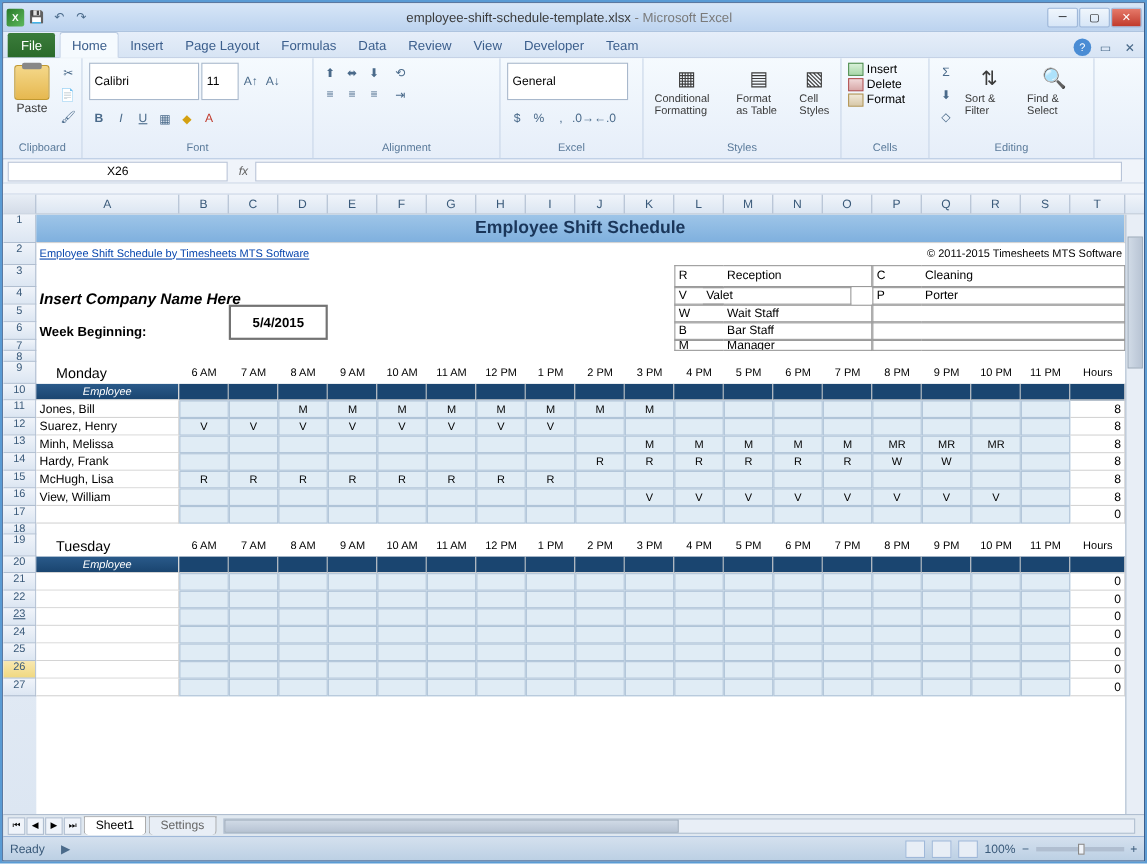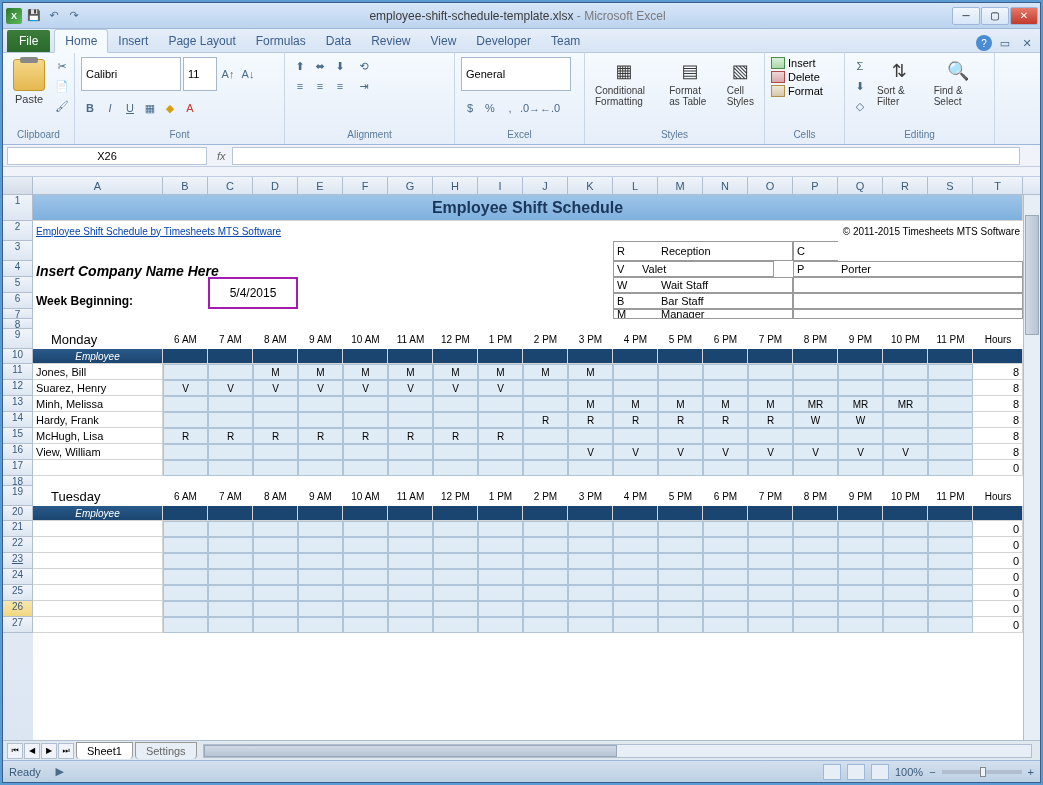--- a/index.html
+++ b/index.html
@@ -64,21 +64,21 @@
 .row-h.sel { background: linear-gradient(to bottom,#f8e8b0,#f0d880); }
 .cells { position: relative; }
 .cell { position: absolute; border-right: 1px solid #d4d4d4; border-bottom: 1px solid #d4d4d4; font-size: 11px; display: flex; align-items: center; padding: 0 3px; overflow: hidden; white-space: nowrap; }
 
 
 .sheet-title { background: linear-gradient(to bottom,#9ec5e8,#7fb0de); color: #1a365a; font-weight: bold; font-size: 16px; text-align: center; justify-content: center; height: 26px; }
 .link { color: #0645ad; text-decoration: underline; font-size: 10px; }
 .copyright { font-size: 10px; text-align: right; justify-content: flex-end; }
 .company { font-style: italic; font-weight: bold; font-size: 14px; }
 .week-label { font-weight: bold; font-size: 12px; }
-.date-box { border: 2px solid #a21caf; justify-content: center; font-size: 12px; }
+.date-box { border: 2px solid #737373; justify-content: center; font-size: 12px; font-weight: bold; }
 .legend { border: 1px solid #9a9a9a; }
 .day-header { font-size: 13px; font-weight: normal; }
 .time-h { font-size: 10px; text-align: center; justify-content: center; }
 .emp-bar { background: linear-gradient(to bottom,#2a5a8a,#1a4570); color: #fff; font-style: italic; font-size: 10px; justify-content: center; }
 .sched-cell { background: #e0ecf5; border: 1px solid #b0c4d8; justify-content: center; font-size: 10px; }
 .hours-cell { justify-content: flex-end; text-align: right; }
 .totals-row { background: #1a4570; }
 
 
 .sheet-tabs { height: 20px; background: #e0e8f0; border-top: 1px solid #b0bed0; display: flex; align-items: center; padding: 0 4px; gap: 2px; }
@@ -336,20 +336,21 @@
           <div class="cell legend" style="left: 625px; top: 46px; width: 135px; height: 20px; border-left: none;">Reception</div>
           <div class="cell legend" style="left: 580px; top: 66px; width: 45px; height: 16px; border-right: none;">V</div>
           <div class="cell legend" style="left: 606px; top: 66px; width: 135px; height: 16px; border-left: none;">Valet</div>
           <div class="cell legend" style="left: 580px; top: 82px; width: 45px; height: 16px; border-right: none;">W</div>
           <div class="cell legend" style="left: 625px; top: 82px; width: 135px; height: 16px; border-left: none;">Wait Staff</div>
           <div class="cell legend" style="left: 580px; top: 98px; width: 45px; height: 16px; border-right: none;">B</div>
           <div class="cell legend" style="left: 625px; top: 98px; width: 135px; height: 16px; border-left: none;">Bar Staff</div>
           <div class="cell legend" style="left: 580px; top: 114px; width: 45px; height: 10px; border-right: none;">M</div>
           <div class="cell legend" style="left: 625px; top: 114px; width: 135px; height: 10px; border-left: none;">Manager</div>
           <div class="cell legend" style="left: 760px; top: 46px; width: 45px; height: 20px; border-right: none;">C</div>
+          <div class="cell legend" style="left: 805px; top: 46px; width: 185px; height: 20px; border-left: none;">Cleaning</div>
           <div class="cell legend" style="left: 760px; top: 66px; width: 45px; height: 16px; border-right: none;">P</div>
           <div class="cell legend" style="left: 805px; top: 66px; width: 185px; height: 16px; border-left: none;">Porter</div>
           <div class="cell legend" style="left: 760px; top: 82px; width: 45px; height: 16px; border-right: none;"></div>
           <div class="cell legend" style="left: 805px; top: 82px; width: 185px; height: 16px; border-left: none;"></div>
           <div class="cell legend" style="left: 760px; top: 98px; width: 45px; height: 16px; border-right: none;"></div>
           <div class="cell legend" style="left: 805px; top: 98px; width: 185px; height: 16px; border-left: none;"></div>
           <div class="cell legend" style="left: 760px; top: 114px; width: 45px; height: 10px; border-right: none;"></div>
           <div class="cell legend" style="left: 805px; top: 114px; width: 185px; height: 10px; border-left: none;"></div>
           <div class="cell day-header" style="left: 0px; top: 134px; width: 130px; height: 20px; border: none; padding-left: 18px;">Monday</div>
           <div class="cell time-h" style="left: 130px; top: 134px; width: 45px; height: 20px; border: none;">6 AM</div>

